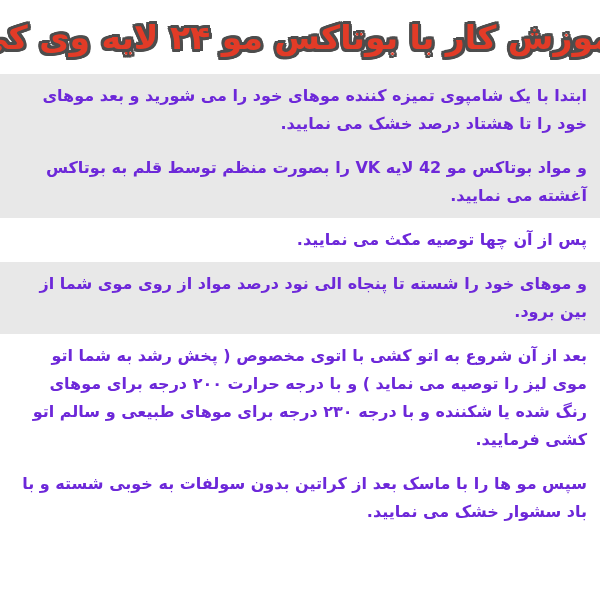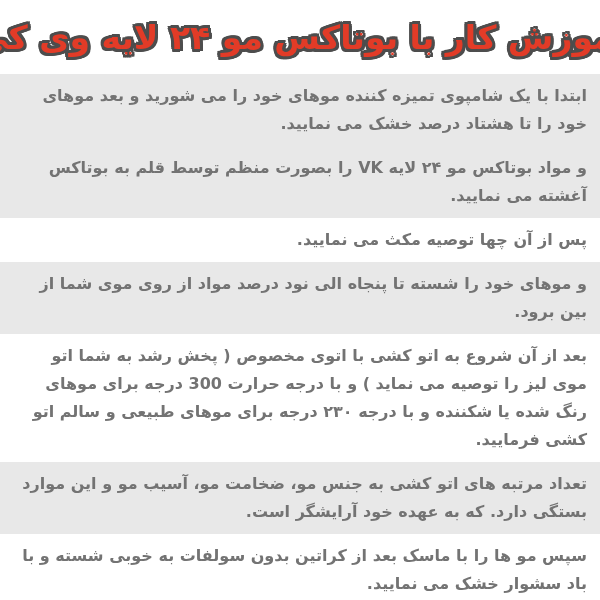--- a/index.html
+++ b/index.html
@@ -36,21 +36,21 @@
       -2px -2px 0 #4d4d4d, 2px -2px 0 #4d4d4d,
       -2px 2px 0 #4d4d4d, 2px 2px 0 #4d4d4d,
       -3px -2px 0 #4d4d4d, 3px 2px 0 #4d4d4d,
       -2px 3px 0 #4d4d4d, 2px -3px 0 #4d4d4d;
   }
   .step {
     padding: 8px 13px;
     font-size: 16px;
     font-weight: bold;
     line-height: 28px;
-    color: #737373;
+    color: #6d28d9;
     text-align: right;
     direction: rtl;
     background: #ffffff;
   }
   .step.shaded {
     background: #e8e8e8;
   }
 </style>
 </head>
 <body>
@@ -60,36 +60,33 @@
   <div class="title-bar">
     <div class="title-text">آموزش کار با بوتاکس مو ۲۴ لایه وی کی</div>
   </div>
 
   <div class="step shaded">
     <span>ابتدا با یک شامپوی تمیزه کننده موهای خود را می شورید و بعد موهای خود را تا هشتاد درصد خشک می نمایید.</span>
   </div>
 
 
   <div class="step shaded">
-    <span>و مواد بوتاکس مو ۲۴ لایه VK را بصورت منظم توسط قلم به بوتاکس آغشته می نمایید.</span>
+    <span>و مواد بوتاکس مو 42 لایه VK را بصورت منظم توسط قلم به بوتاکس آغشته می نمایید.</span>
   </div>
 
   <div class="step">
     <span>پس از آن چها توصیه مکث می نمایید.</span>
   </div>
 
   <div class="step shaded">
     <span>و موهای خود را شسته تا پنجاه الی نود درصد مواد از روی موی شما از بین برود.</span>
   </div>
 
   <div class="step">
-    <span>بعد از آن شروع به اتو کشی با اتوی مخصوص ( پخش رشد به شما اتو موی لیز را توصیه می نماید ) و با درجه حرارت 300 درجه برای موهای رنگ شده یا شکننده و با درجه ۲۳۰ درجه برای موهای طبیعی و سالم اتو کشی فرمایید.</span>
+    <span>بعد از آن شروع به اتو کشی با اتوی مخصوص ( پخش رشد به شما اتو موی لیز را توصیه می نماید ) و با درجه حرارت ۲۰۰ درجه برای موهای رنگ شده یا شکننده و با درجه ۲۳۰ درجه برای موهای طبیعی و سالم اتو کشی فرمایید.</span>
   </div>
 
-  <div class="step shaded">
-    <span>تعداد مرتبه های اتو کشی به جنس مو، ضخامت مو، آسیب مو و این موارد بستگی دارد. که به عهده خود آرایشگر است.</span>
-  </div>
 
   <div class="step">
     <span>سپس مو ها را با ماسک بعد از کراتین بدون سولفات به خوبی شسته و با باد سشوار خشک می نمایید.</span>
   </div>
 
 </div>
 
 </body></html>

